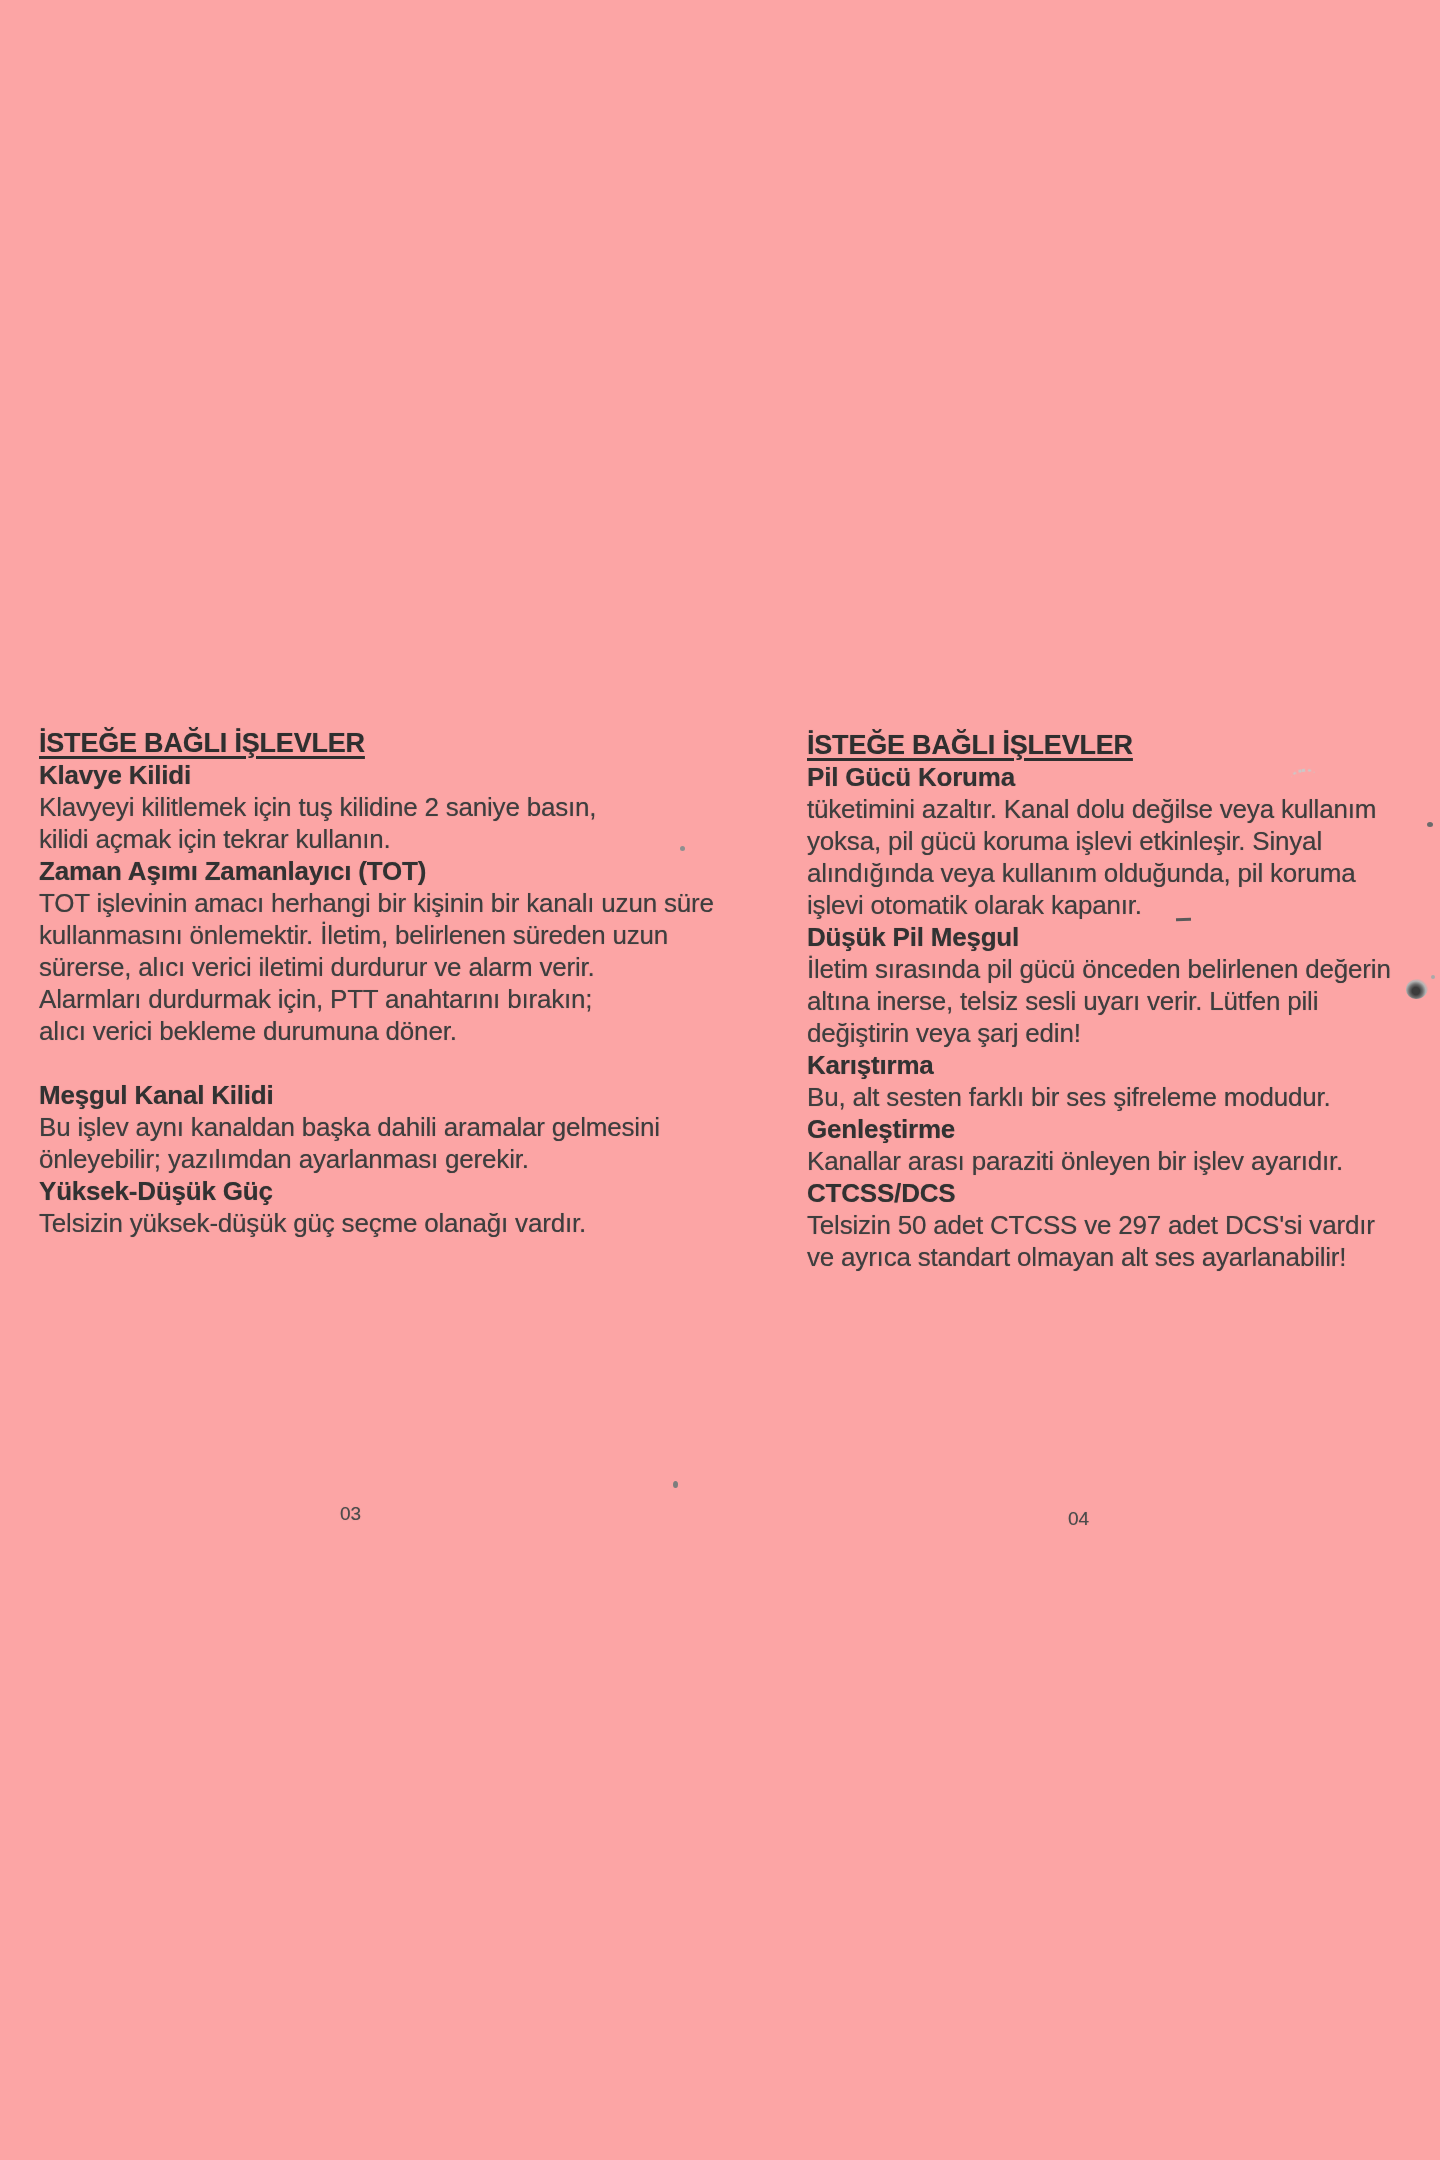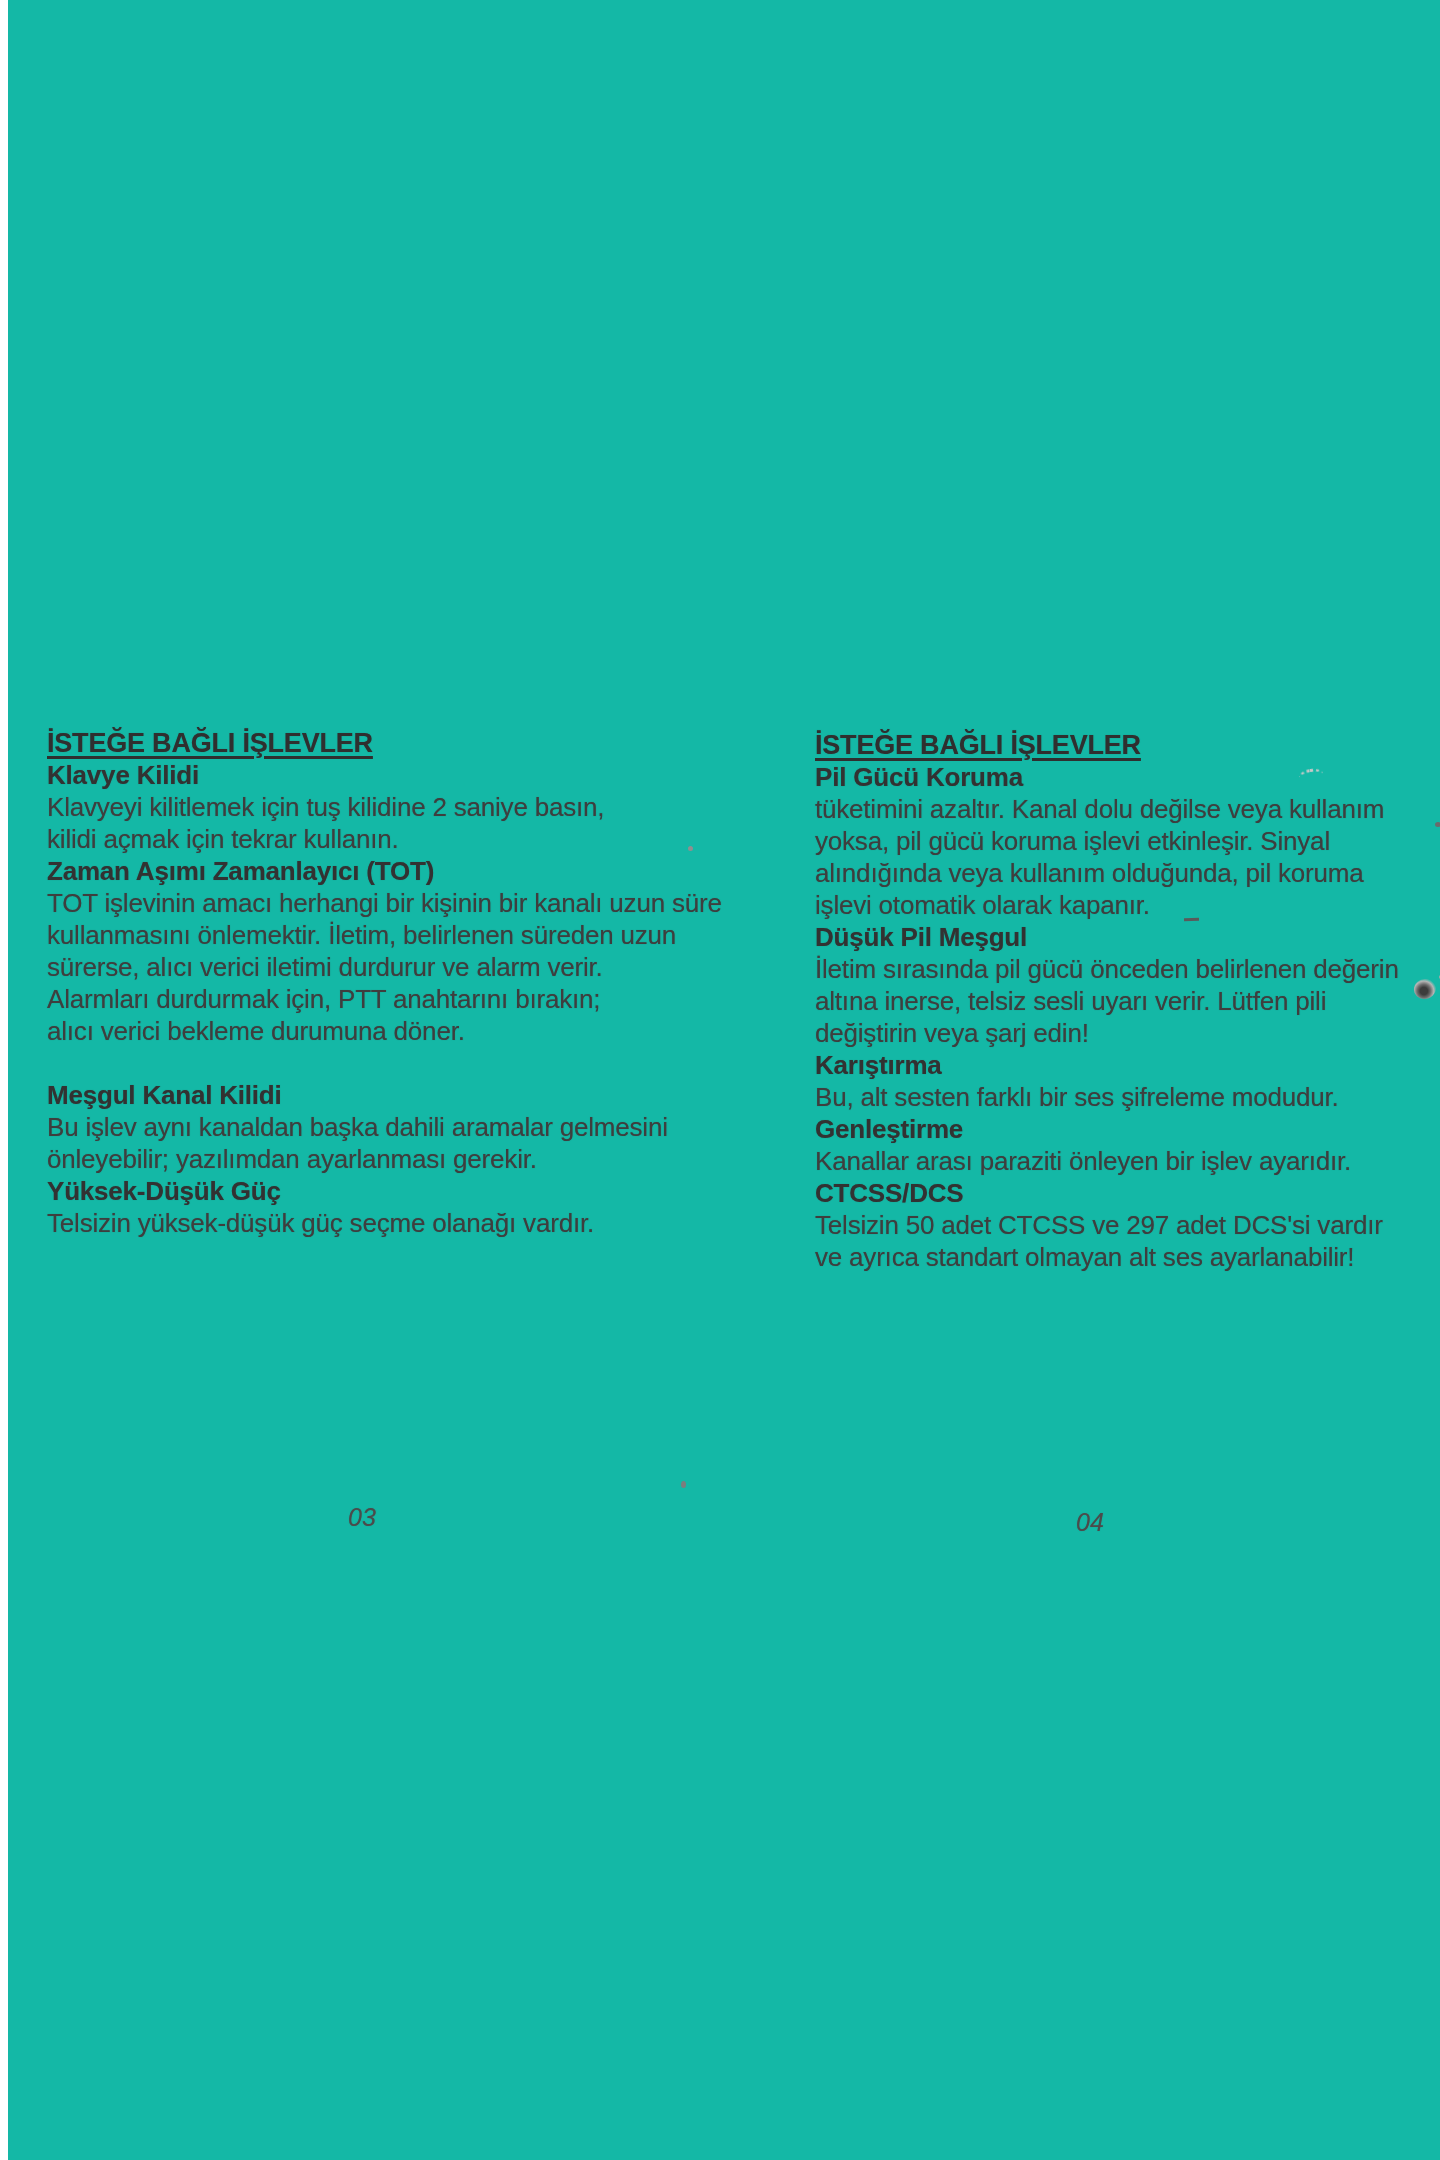--- a/index.html
+++ b/index.html
@@ -5,22 +5,21 @@
   html, body { margin: 0; padding: 0; }
   body {
     width: 1440px; height: 2160px;
     background: #ffffff;
     position: relative;
     overflow: hidden;
     font-family: "Liberation Sans", sans-serif;
   }
   .scan-page {
     position: absolute; inset: 0;
-    background: #14b8a6;
-    margin-left: 8px;
+    background: #fca5a5;
   }
   .col {
     position: absolute;
     font-size: 26px;
     color: #3e3e3e;
     letter-spacing: -0.2px;
     text-shadow: 0 0 0.8px rgba(62,62,62,0.55);
   }
   .col-left  { left: 39px;  top: 727px; }
   .col-right { left: 807px; top: 729px; }
@@ -30,24 +29,23 @@
     font-size: 27px;
     color: #2f2f2f;
     text-decoration: underline;
     text-decoration-thickness: 2.5px;
     text-underline-offset: 4px;
   }
   .line-bold { font-weight: 700; color: #323232; }
   .line-blank { }
   .page-number {
     position: absolute;
-    font-size: 25px;
+    font-size: 19px;
     color: #4b4b4b;
     text-shadow: 0 0 0.8px rgba(75,75,75,0.5);
-    font-style: italic;
   }
   .pn-03 { left: 340px;  top: 1503px; }
   .pn-04 { left: 1068px; top: 1508px; }
 
   
   .speck { position: absolute; border-radius: 50%; }
   .speck-1 { left: 680px;  top: 846px;  width: 5px;  height: 5px;  background: #8f8f8f; filter: blur(0.5px); }
   .speck-2 { left: 1427px; top: 822px;  width: 6px;  height: 5px;  background: #6b6b6b; filter: blur(0.4px); }
   .speck-4 { left: 673px;  top: 1481px; width: 5px;  height: 7px;  background: #7d7d7d; filter: blur(0.4px); }
   .smudge-3 {

